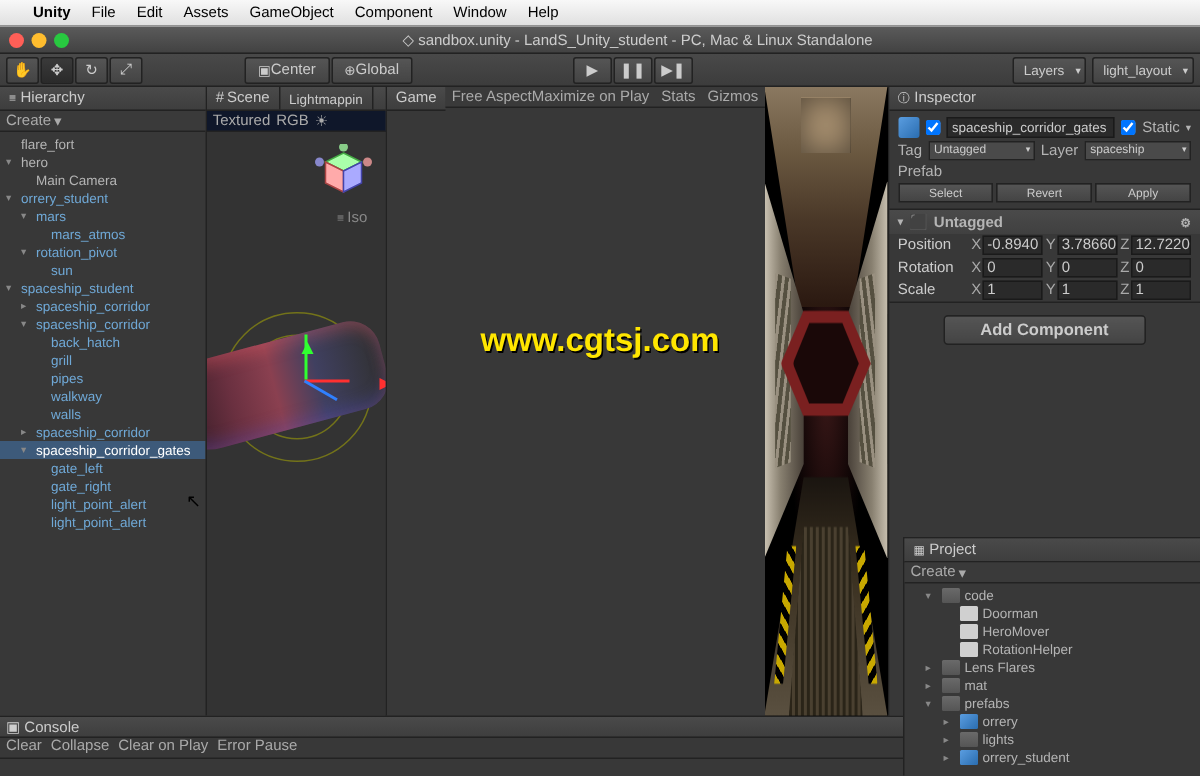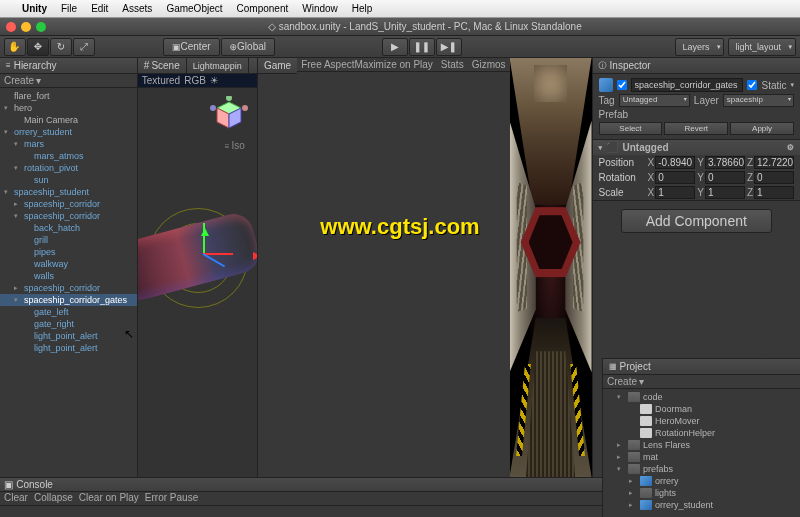--- a/index.html
+++ b/index.html
@@ -101,21 +101,21 @@
     .row-btns .btn { flex: 1; background: linear-gradient(#555,#444); border: 1px solid #222; font-size: 8px; color: #ccc; padding: 1px 0; text-align: center; }
     .component { border-bottom: 1px solid #222; }
     .comp-header { background: linear-gradient(#4a4a4a,#404040); padding: 2px 6px; display: flex; align-items: center; gap: 4px; font-size: 9px; font-weight: bold; }
     .comp-header .fold { font-size: 7px; }
     .prop-row { display: flex; align-items: center; padding: 1px 6px; font-size: 8px; gap: 4px; }
     .prop-row .label { width: 45px; color: #ccc; }
     .prop-row .xyz { display: flex; gap: 2px; flex: 1; }
     .prop-row .xyz span { display: flex; align-items: center; gap: 1px; }
     .prop-row .xyz .axlbl { color: #aaa; }
     .prop-row .xyz .val { background: #2a2a2a; border: 1px solid #1a1a1a; padding: 0 2px; color: #ccc; width: 40px; text-align: left; }
-    .add-comp { margin: 8px auto; display: block; background: linear-gradient(#555,#444); border: 1px solid #222; padding: 3px 24px; color: #ccc; font-size: 14px; border-radius: 3px; }
+    .add-comp { margin: 8px auto; display: block; background: linear-gradient(#555,#444); border: 1px solid #222; padding: 3px 24px; color: #ccc; font-size: 11px; border-radius: 3px; font-weight: bold; }
     
     
     .project { position: absolute; right: 0; top: 358px; width: 198px; height: 159px; background: #383838; border-left: 1px solid #222; border-top: 1px solid #222; display: flex; flex-direction: column; }
     .proj-tree { flex: 1; overflow: hidden; padding: 2px 0; }
     .proj-item { padding: 1px 4px 1px 14px; font-size: 9px; color: #b4b4b4; display: flex; align-items: center; gap: 3px; }
     .proj-item .arrow { width: 8px; font-size: 7px; color: #888; }
     .proj-item .ficon { width: 12px; height: 10px; }
     .folder-icon { background: linear-gradient(#6a6a6a,#555); border-radius: 1px; }
     .script-icon { background: #d0d0d0; border-radius: 1px; }
     .prefab-icon { background: linear-gradient(135deg,#5a9de0,#2a6db0); border-radius: 1px; }

